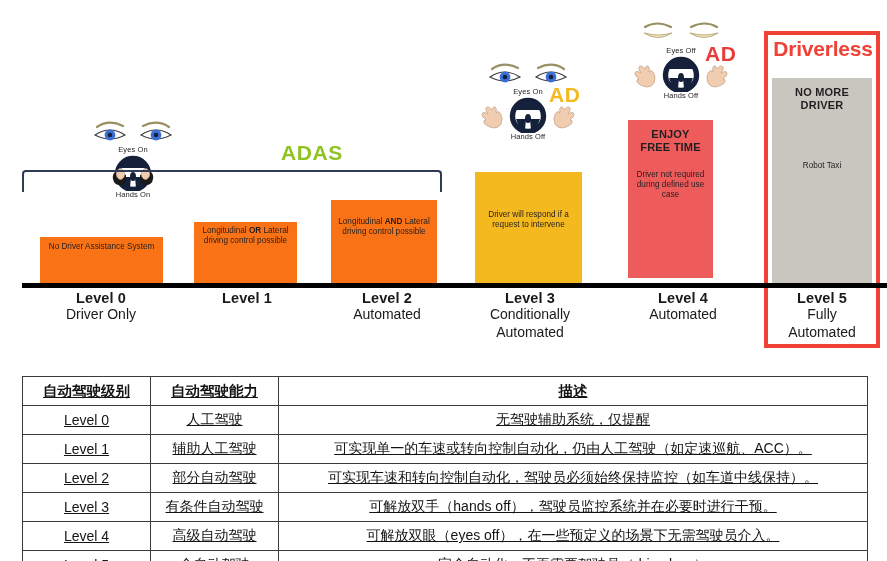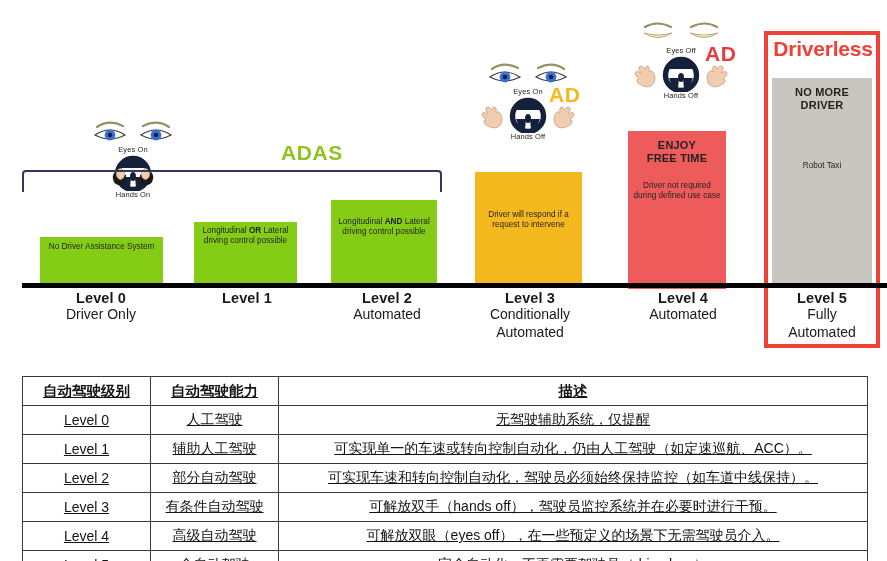--- a/index.html
+++ b/index.html
@@ -17,21 +17,21 @@
   .bar{
     position:absolute;
     box-sizing:border-box;
     text-align:center;
     color:#231f20;
     line-height:1.22;
     padding:5px 5px 0 5px;
   }
   .bar .btxt{display:block;font-size:8.2px;}
   .bar .btxt b{font-weight:bold;}
-  .bar-green{background:#84cc16;}
+  .bar-green{background:#f97316;}
   .bar-orange{background:#f5b920;}
   .bar-red{background:#ee5b5b;}
   .bar-grey{background:#c9c5bf;}
   .bar .cap-top{font-weight:bold;font-size:11px;letter-spacing:.2px;}
   .spacer{display:block;}
 
   
   #axis-line{
     position:absolute;left:22px;top:283px;width:865px;height:5px;
     background:#000000;
@@ -212,21 +212,21 @@
   </div>
 
   <div class="bar bar-green" style="left:331px;top:200px;width:106px;height:83px;padding-top:17px;">
     <span class="btxt"><span>Longitudinal </span><b>AND</b><span> Lateral driving control possible</span></span>
   </div>
 
   <div class="bar bar-orange" style="left:475px;top:172px;width:107px;height:111px;padding-top:38px;">
     <span class="btxt">Driver will respond if a request to intervene</span>
   </div>
 
-  <div class="bar bar-red" style="left:628px;top:131px;width:98px;height:158px;padding-top:8px;">
+  <div class="bar bar-red" style="left:628px;top:120px;width:85px;height:158px;padding-top:8px;">
     <span class="btxt cap-top">ENJOY</span>
     <span class="btxt cap-top">FREE TIME</span>
     <span class="spacer" style="height:15px;"></span>
     <span class="btxt">Driver not required during defined use case</span>
   </div>
 
   <div class="bar bar-grey" style="left:772px;top:78px;width:100px;height:205px;padding-top:8px;">
     <span class="btxt cap-top">NO MORE</span>
     <span class="btxt cap-top">DRIVER</span>
     <span class="spacer" style="height:48px;"></span>

